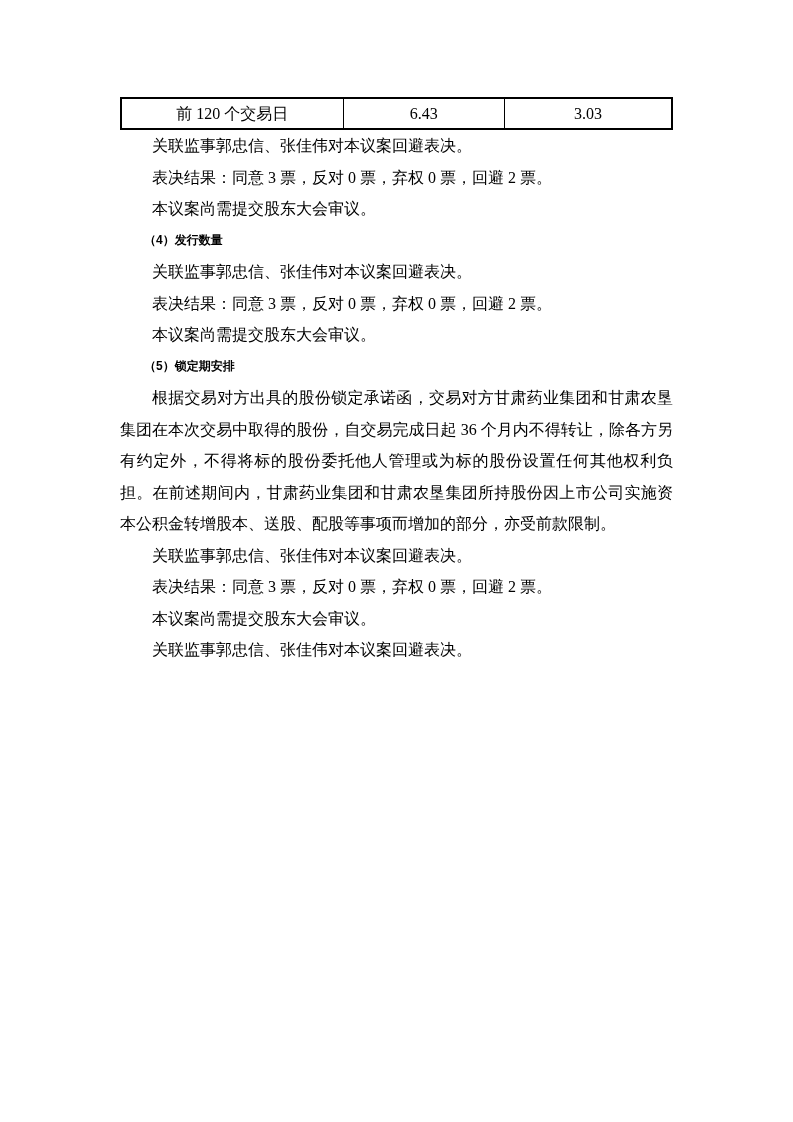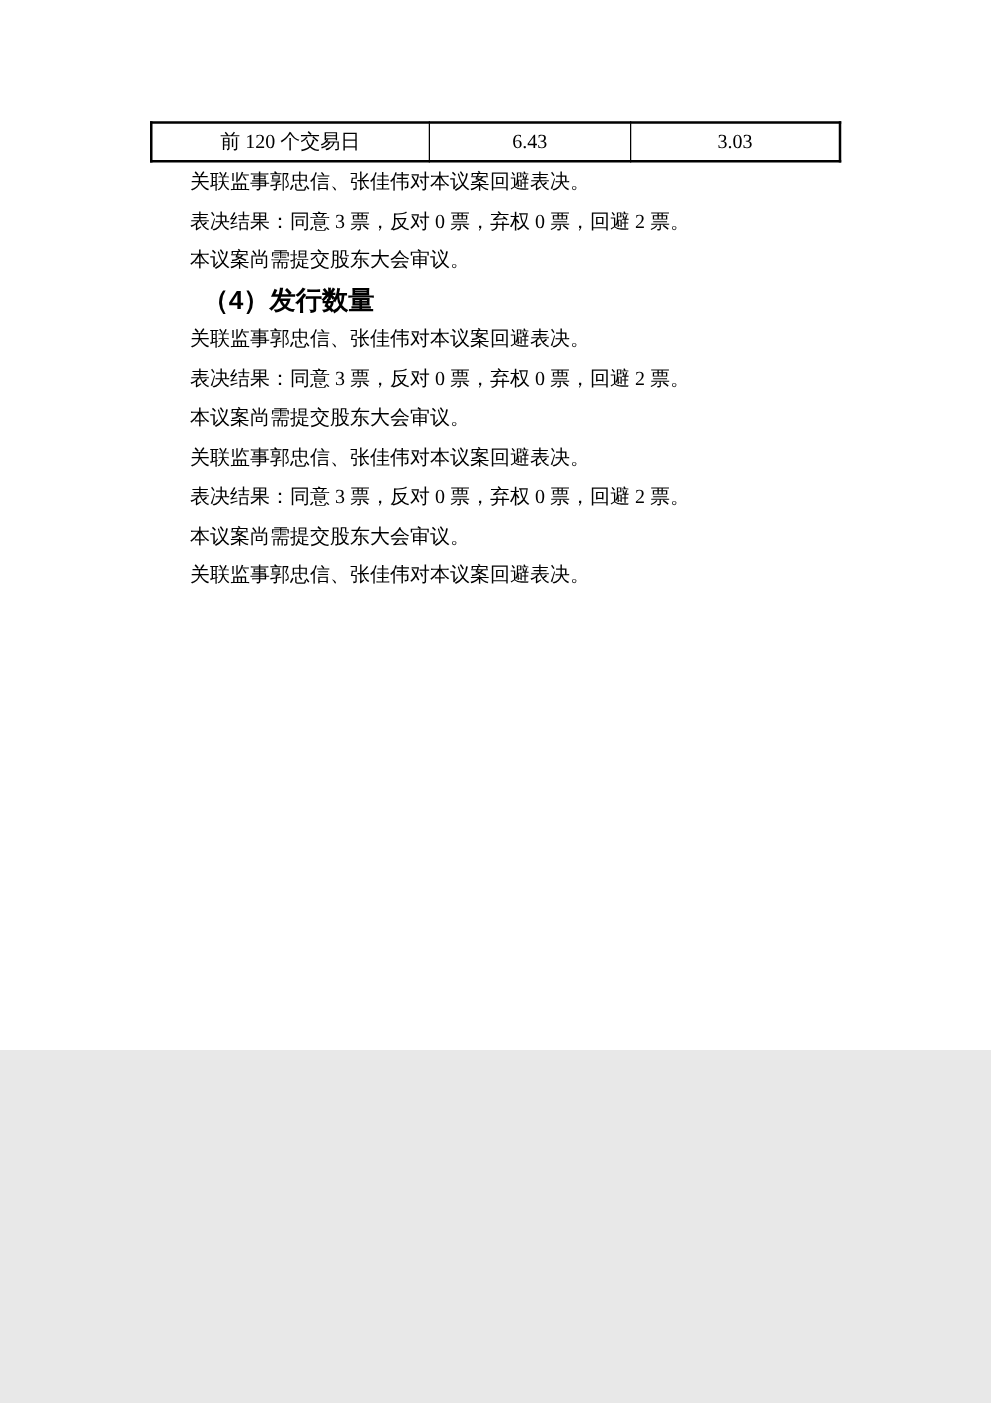--- a/index.html
+++ b/index.html
@@ -3,21 +3,21 @@
 <meta charset="utf-8">
 <style>
   html, body {
     margin: 0;
     padding: 0;
     background: #e8e8e8;
   }
   .page {
     position: relative;
     width: 793px;
-    height: 840px;
+    height: 1122px;
     margin: 0 auto;
     background: #ffffff;
     overflow: hidden;
     color: #000000;
     font-family: "Liberation Serif", "DejaVu Serif", serif;
     text-decoration: underline;
   }
   .content {
     position: absolute;
     left: 120px;
@@ -46,21 +46,21 @@
   .para {
     margin: 0;
     text-align: justify;
     text-indent: 2em;
   }
   .heading {
     margin: 0;
     text-indent: 2em;
     font-weight: bold;
     font-family: "Liberation Sans", "DejaVu Sans", sans-serif;
-    font-size: 21px;
+    font-size: 12px;
   }
 </style>
 </head>
 <body>
 
 <div class="page">
   <div class="content">
 
     <table class="data-table">
       <colgroup>
@@ -77,19 +77,21 @@
       </tbody>
     </table>
 
     <p class="para">关联监事郭忠信、张佳伟对本议案回避表决。</p>
     <p class="para">表决结果：同意 3 票，反对 0 票，弃权 0 票，回避 2 票。</p>
     <p class="para">本议案尚需提交股东大会审议。</p>
     <p class="heading">（4）发行数量</p>
     <p class="para">关联监事郭忠信、张佳伟对本议案回避表决。</p>
     <p class="para">表决结果：同意 3 票，反对 0 票，弃权 0 票，回避 2 票。</p>
     <p class="para">本议案尚需提交股东大会审议。</p>
+    <p class="heading">（5）锁定期安排</p>
+    <p class="para">根据交易对方出具的股份锁定承诺函，交易对方甘肃药业集团和甘肃农垦集团在本次交易中取得的股份，自交易完成日起 36 个月内不得转让，除各方另有约定外，不得将标的股份委托他人管理或为标的股份设置任何其他权利负担。在前述期间内，甘肃药业集团和甘肃农垦集团所持股份因上市公司实施资本公积金转增股本、送股、配股等事项而增加的部分，亦受前款限制。</p>
     <p class="para">关联监事郭忠信、张佳伟对本议案回避表决。</p>
     <p class="para">表决结果：同意 3 票，反对 0 票，弃权 0 票，回避 2 票。</p>
     <p class="para">本议案尚需提交股东大会审议。</p>
     <p class="para">关联监事郭忠信、张佳伟对本议案回避表决。</p>
 
   </div>
 </div>
 
 </body></html>

